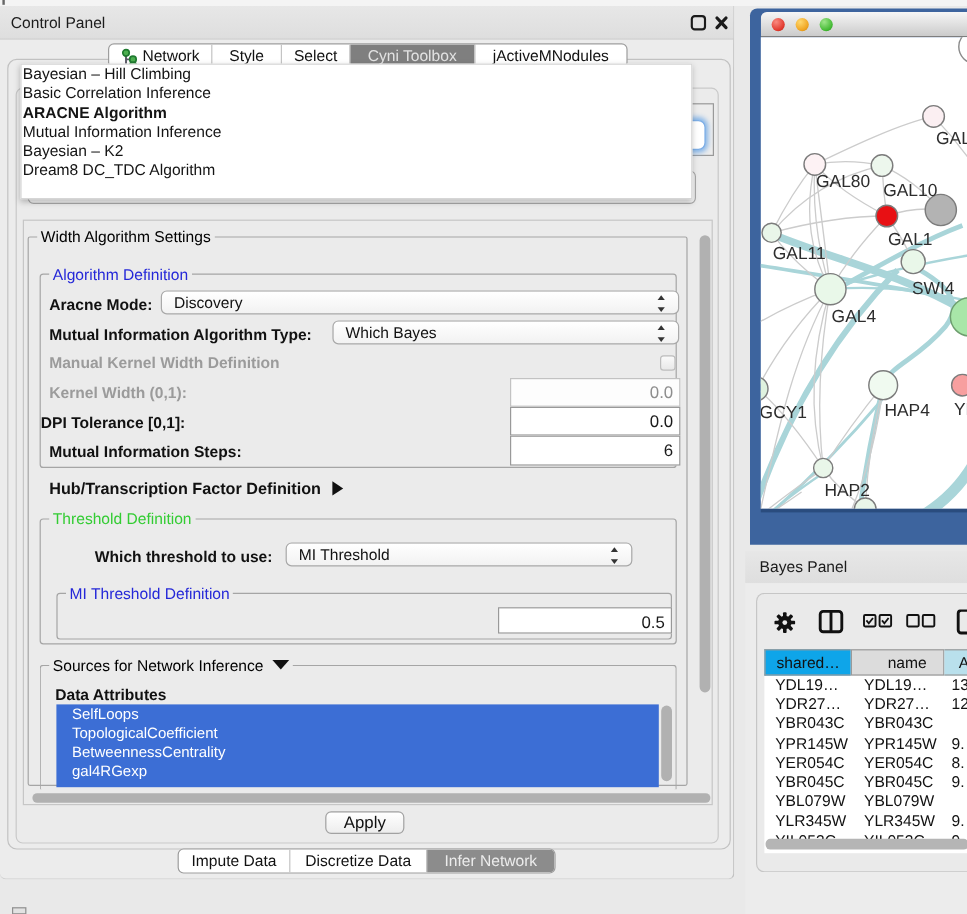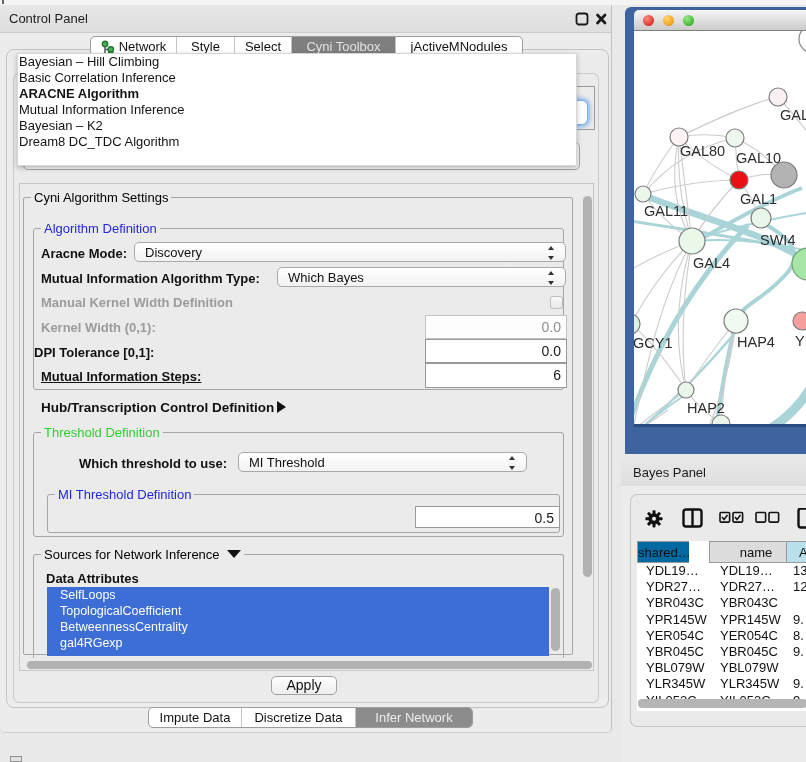--- a/index.html
+++ b/index.html
@@ -70,44 +70,44 @@
   <div id="tabpanel"></div>
   <div id="subpanel"></div>
   <div id="combobox1wrap" style="top:81px;">
       <div id="combo1"></div>
     </div>
   <div id="combo2"></div>
   <div id="scrollpanel"></div>
   <div class="vthumb" style="left:583px;top:191px;width:9px;height:381px;"></div>
   <div id="settingsarea" style="position:absolute;left:0;top:-5px;width:100%;height:738px;">
     <div class="fs" style="left:23px;top:197px;width:550px;height:458px;border-radius:2px;">
-      <span class="lg" style="background:#ebebeb;">Cyni Algorithm Settings</span>
+      <span class="lg" style="background:#ebebeb;">Width Algorithm Settings</span>
     </div>
     <div class="fs" style="left:33px;top:228px;width:531px;height:162px;">
       <span class="lg" style="color:#2427d8;">Algorithm Definition</span>
     </div>
     <div class="bl" style="left:41px;top:246px;">Aracne Mode:</div>
     <div class="combo" style="left:134px;top:242px;width:432px;height:20px;">
         <span class="t">Discovery</span>
         <span class="arrs"></span>
       </div>
     <div class="bl" style="left:41px;top:271px;">Mutual Information Algorithm Type:</div>
     <div class="combo" style="left:277px;top:267px;width:289px;height:20px;">
         <span class="t">Which Bayes</span>
         <span class="arrs"></span>
       </div>
     <div class="bl gr" style="left:41px;top:295px;">Manual Kernel Width Definition</div>
     <div class="abs" style="left:550px;top:296px;width:13px;height:13px;border:1px solid #bdbdbd;border-radius:3px;background:linear-gradient(#fafafa,#e8e8e8);"></div>
     <div class="bl gr" style="left:41px;top:320px;">Kernel Width (0,1):</div>
     <div class="tf dis" style="left:425px;top:315px;width:142px;height:24px;">0.0</div>
     <div class="bl" style="left:34px;top:345px;">DPI Tolerance [0,1]:</div>
     <div class="tf" style="left:425px;top:339px;width:142px;height:24px;">0.0</div>
-    <div class="bl" style="left:41px;top:369px;text-decoration:underline;">Mutual Information Steps:</div>
+    <div class="bl" style="left:41px;top:369px;">Mutual Information Steps:</div>
     <div class="tf" style="left:425px;top:363px;width:142px;height:25px;">6</div>
-    <div class="bl" style="left:41px;top:400px;font-size:13.5px;">Hub/Transcription Control Definition</div>
+    <div class="bl" style="left:41px;top:400px;font-size:13.5px;">Hub/Transcription Factor Definition</div>
     <div class="abs" style="left:277px;top:401px;width:0;height:0;border-top:6px solid transparent;border-bottom:6px solid transparent;border-left:9px solid #111;"></div>
     <div class="fs" style="left:33px;top:432px;width:531px;height:105px;">
       <span class="lg" style="color:#33cc33;">Threshold Definition</span>
     </div>
     <div class="bl" style="left:79px;top:456px;text-align:center;">Which threshold to use:</div>
     <div class="combo" style="left:238px;top:452px;width:289px;height:20px;">
         <span class="t">MI Threshold</span>
         <span class="arrs"></span>
       </div>
     <div class="fs" style="left:47px;top:494px;width:513px;height:39px;">
@@ -124,21 +124,21 @@
       <div>BetweennessCentrality</div>
       <div>gal4RGexp</div>
     </div>
     <div class="vthumb" style="left:551px;top:588px;width:9px;height:63px;"></div>
   </div>
   <div class="hthumb" style="left:27px;top:656px;width:565px;height:8px;"></div>
   <div id="applybtn">Apply</div>
   <div class="seg segb" style="left:148px;top:702px;height:21px;">
     <div class="s" style="width:93px;">Impute Data</div>
     <div class="s" style="width:114px;">Discretize Data</div>
-    <div class="s sel" style="width:116px;">Infer Network</div>
+    <div class="s sel" style="width:106px;">Infer Network</div>
   </div>
 </div>
 <div class="seg" style="left:90px;top:36px;height:21px;z-index:5;">
   <div class="s" style="width:86px;">
     <svg width="14" height="15" viewBox="0 0 14 15" style="margin-right:4px;margin-top:2px;">
       <path d="M4 4 V15 M4 9.5 H9.5" stroke="#5a5a66" stroke-width="1.6" fill="none"></path>
       <circle cx="4" cy="4" r="2.7" fill="#4cae4f" stroke="#1f7a30" stroke-width="1.4"></circle>
       <circle cx="9.8" cy="9.5" r="2.7" fill="#4cae4f" stroke="#1f7a30" stroke-width="1.4"></circle>
       <circle cx="9.8" cy="14.6" r="2.7" fill="#4cae4f" stroke="#1f7a30" stroke-width="1.4"></circle>
     </svg>Network</div>
@@ -267,21 +267,21 @@
       <rect x="81" y="4.5" width="9.6" height="9.6" rx="1" stroke-width="1.6"></rect>
       <rect x="94" y="4.5" width="9.6" height="9.6" rx="1" stroke-width="1.6"></rect>
       <path d="M83 9 l2 2.5 3.5 -4.5" stroke-width="1.5"></path>
       <path d="M96 9 l2 2.5 3.5 -4.5" stroke-width="1.5"></path>
       <rect x="117" y="4.5" width="9.6" height="9.6" rx="1" stroke-width="1.6"></rect>
       <rect x="130" y="4.5" width="9.6" height="9.6" rx="1" stroke-width="1.6"></rect>
       <rect x="159.5" y="0.5" width="16" height="19" rx="2.5" stroke-width="2.4"></rect>
     </g>
   </svg>
   <div class="abs" style="left:6px;top:46px;width:170px;height:170px;background:#fff;font-size:13px;color:#111;">
-    <div class="abs" style="left:0;top:0;width:52px;height:22px;background:#0369a1;border:1px solid #9a9a9a;border-right:none;text-align:center;line-height:21px;">shared…</div>
+    <div class="abs" style="left:0;top:0;width:72px;height:22px;background:#0ea5e9;border:1px solid #9a9a9a;border-right:none;text-align:center;line-height:21px;">shared…</div>
     <div class="abs" style="left:72px;top:0;width:78px;height:22px;background:#dcdcdc;border:1px solid #9a9a9a;text-align:center;line-height:21px;padding-left:16px;">name</div>
     <div class="abs" style="left:150px;top:0;width:22px;height:22px;background:#b9e0ec;border:1px solid #9a9a9a;border-left:none;line-height:21px;padding-left:12px;">A</div>
     <div id="trows" class="abs" style="left:0;top:22px;width:176px;line-height:16.2px;">
       <div><span class="c1">YDL19…</span><span class="c2">YDL19…</span><span class="c3">13</span></div>
       <div><span class="c1">YDR27…</span><span class="c2">YDR27…</span><span class="c3">12</span></div>
       <div><span class="c1">YBR043C</span><span class="c2">YBR043C</span><span class="c3"></span></div>
       <div><span class="c1">YPR145W</span><span class="c2">YPR145W</span><span class="c3">9.</span></div>
       <div><span class="c1">YER054C</span><span class="c2">YER054C</span><span class="c3">8.</span></div>
       <div><span class="c1">YBR045C</span><span class="c2">YBR045C</span><span class="c3">9.</span></div>
       <div><span class="c1">YBL079W</span><span class="c2">YBL079W</span><span class="c3"></span></div>

